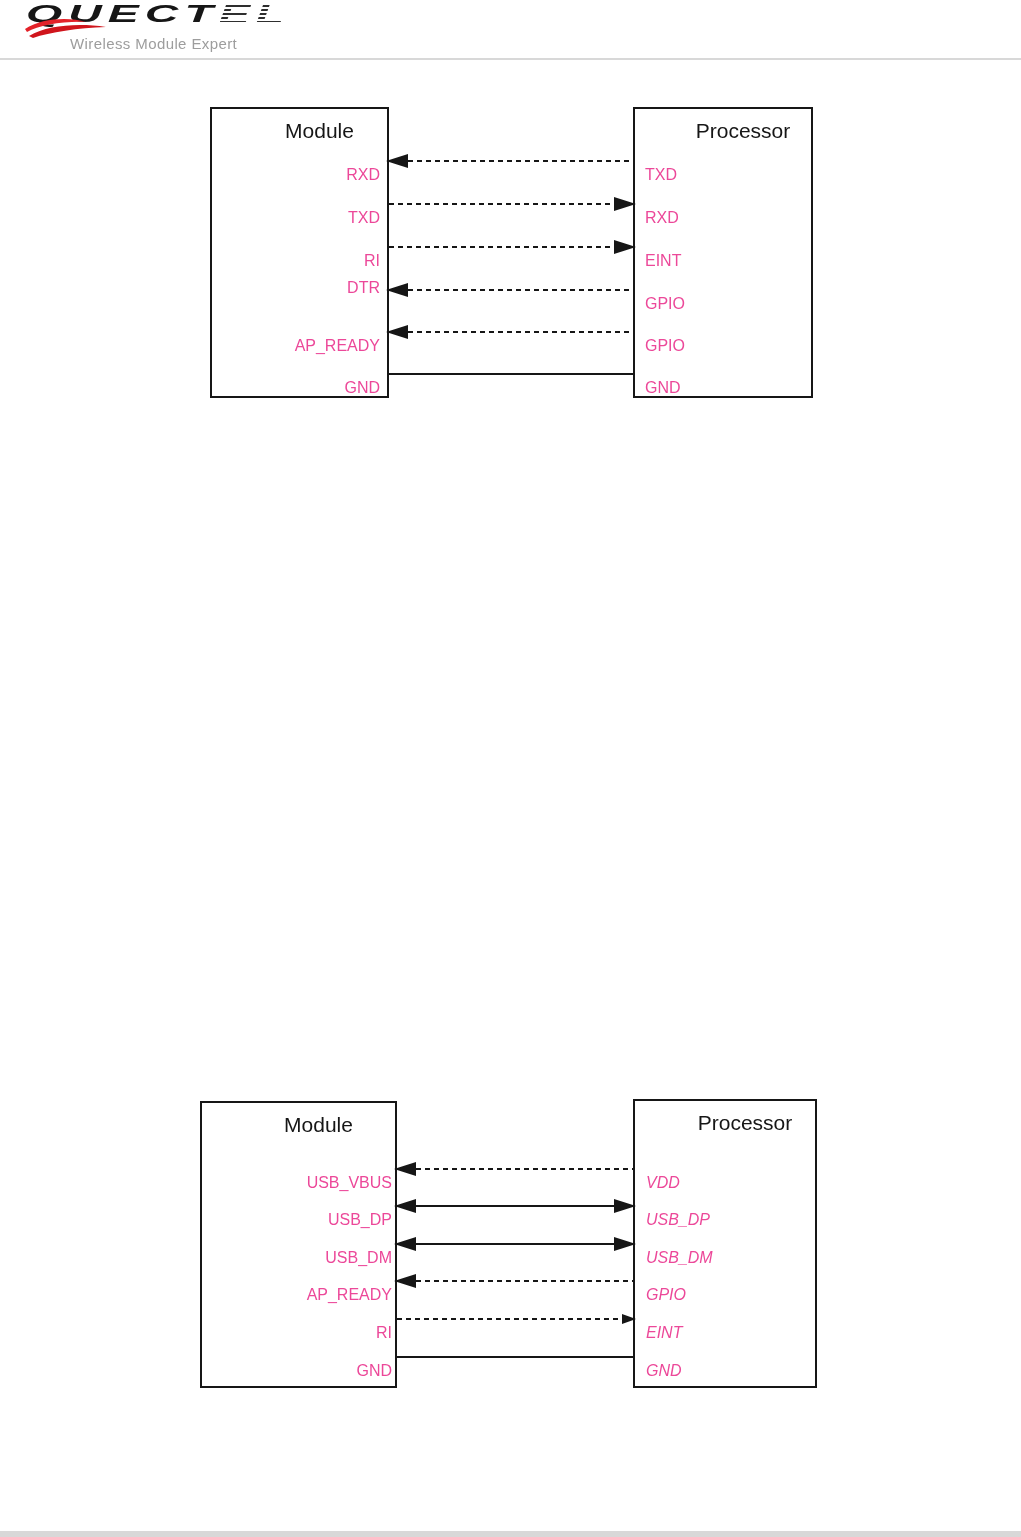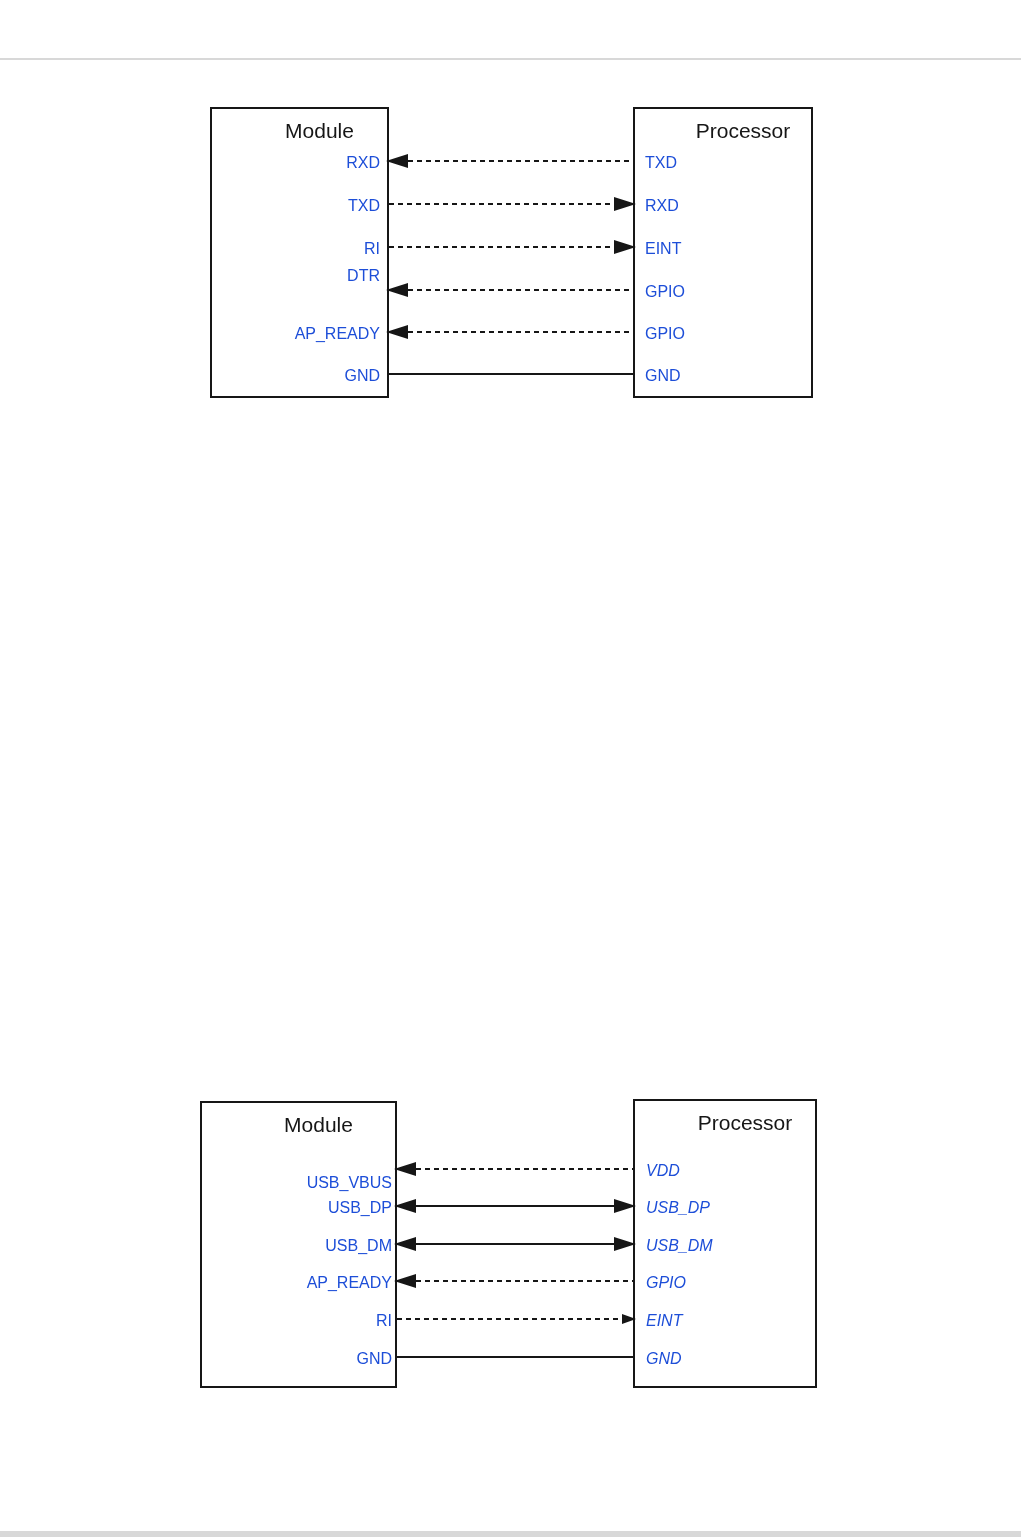--- a/index.html
+++ b/index.html
@@ -23,39 +23,47 @@
 
   
   .fig { position:absolute; left:195px; width:630px; height:310px; }
   .fig1 { top:100px; }
   .fig2 { top:1092px; }
   .conn { position:absolute; left:0; top:0; }
 
   .box { position:absolute; border:2px solid #161616; background:transparent; }
   .box-title { text-align:center; font-size:21px; color:#161616; padding-top:10px;
                font-weight:normal;padding-left:40px; }
-  .pin { position:absolute; font-size:16px; color:#1d4ed8; line-height:22px; white-space:nowrap; }
+  .pin { position:absolute; font-size:16px; color:#ec4899; line-height:22px; white-space:nowrap;margin-top:12px; }
   .pin.pr { text-align:right; }
   .pin.pl { text-align:left; }
 
   .fig1 .mbox { left:15px;  top:7px; width:179px; height:291px; }
   .fig1 .pbox { left:438px; top:7px; width:180px; height:291px; }
   .fig1 .pin.pr { right:7px; }
   .fig1 .pin.pl { left:10px; }
 
   .fig2 .mbox { left:5px;   top:9px; width:197px; height:287px; }
   .fig2 .pbox { left:438px; top:7px; width:184px; height:289px; }
   .fig2 .pin.pr { right:3px; }
   .fig2 .pin.pl { left:11px;font-style:italic; }
 </style>
 </head>
 <body>
 
 <div class="page">
 
+  <div class="logo">
+    <div class="brand"><span>QUECT</span><span class="brand-striped">EL</span></div>
+    <svg class="swoosh" width="92" height="24" viewBox="0 0 92 24">
+      <path d="M3 12 C 20 1, 47 0, 64 5 C 42 4, 17 8, 5 15 Z" fill="#e32229"></path>
+      <path d="M7 19 C 26 8, 56 6, 84 10 C 56 11, 28 15, 11 21 Z" fill="#d0151c"></path>
+    </svg>
+    <div class="tagline">Wireless Module Expert</div>
+  </div>
   <div class="header-rule"></div>
 
   <section class="fig fig1">
     <svg class="conn" width="630" height="310">
         <polygon points="191,61 213,54 213,68" fill="#161616"></polygon>
         <line x1="213" y1="61" x2="438" y2="61" stroke="#161616" stroke-width="1.8" stroke-dasharray="5 4"></line>
         <polygon points="441,104 419,97 419,111" fill="#161616"></polygon>
         <line x1="194" y1="104" x2="419" y2="104" stroke="#161616" stroke-width="1.8" stroke-dasharray="5 4"></line>
         <polygon points="441,147 419,140 419,154" fill="#161616"></polygon>
         <line x1="194" y1="147" x2="419" y2="147" stroke="#161616" stroke-width="1.8" stroke-dasharray="5 4"></line>
@@ -96,21 +104,21 @@
         <polygon points="441,152 419,145 419,159" fill="#161616"></polygon>
         <line x1="221" y1="152" x2="419" y2="152" stroke="#161616" stroke-width="1.8"></line>
         <polygon points="199,189 221,182 221,196" fill="#161616"></polygon>
         <line x1="221" y1="189" x2="438" y2="189" stroke="#161616" stroke-width="1.8" stroke-dasharray="5 4"></line>
         <polygon points="441,227 427,222 427,232" fill="#161616"></polygon>
         <line x1="202" y1="227" x2="427" y2="227" stroke="#161616" stroke-width="1.8" stroke-dasharray="5 4"></line>
         <line x1="202" y1="265" x2="438" y2="265" stroke="#161616" stroke-width="1.8"></line>
       </svg>
     <div class="box mbox">
       <div class="box-title">Module</div>
-      <div class="pin pr" style="top:69px">USB_VBUS</div>
+      <div class="pin pr" style="top:57px">USB_VBUS</div>
       <div class="pin pr" style="top:94px">USB_DP</div>
       <div class="pin pr" style="top:132px">USB_DM</div>
       <div class="pin pr" style="top:169px">AP_READY</div>
       <div class="pin pr" style="top:207px">RI</div>
       <div class="pin pr" style="top:245px">GND</div>
     </div>
     <div class="box pbox">
       <div class="box-title">Processor</div>
       <div class="pin pl" style="top:59px">VDD</div>
       <div class="pin pl" style="top:96px">USB_DP</div>

